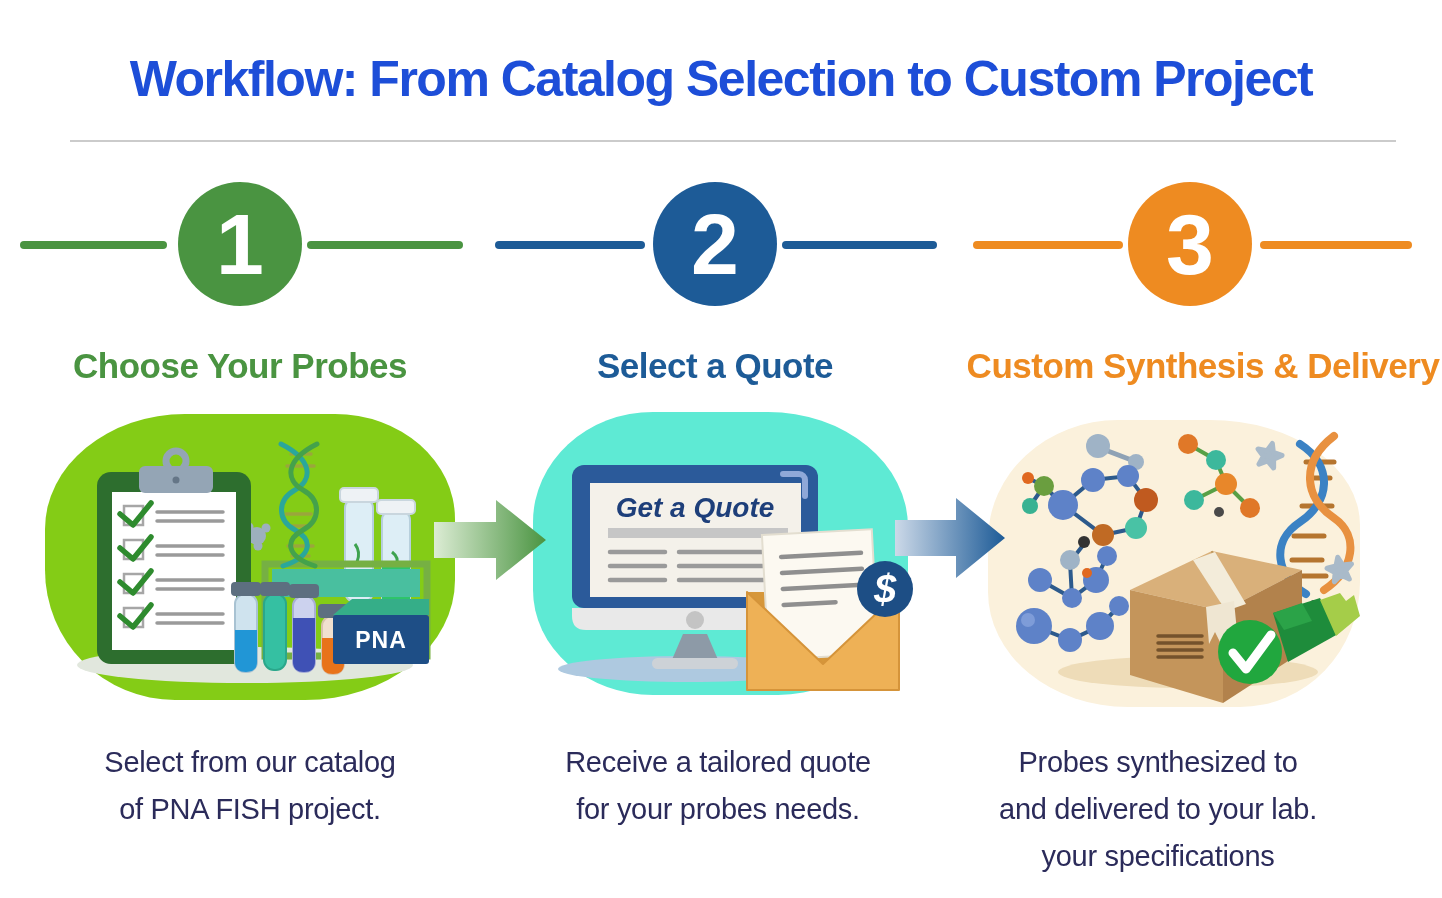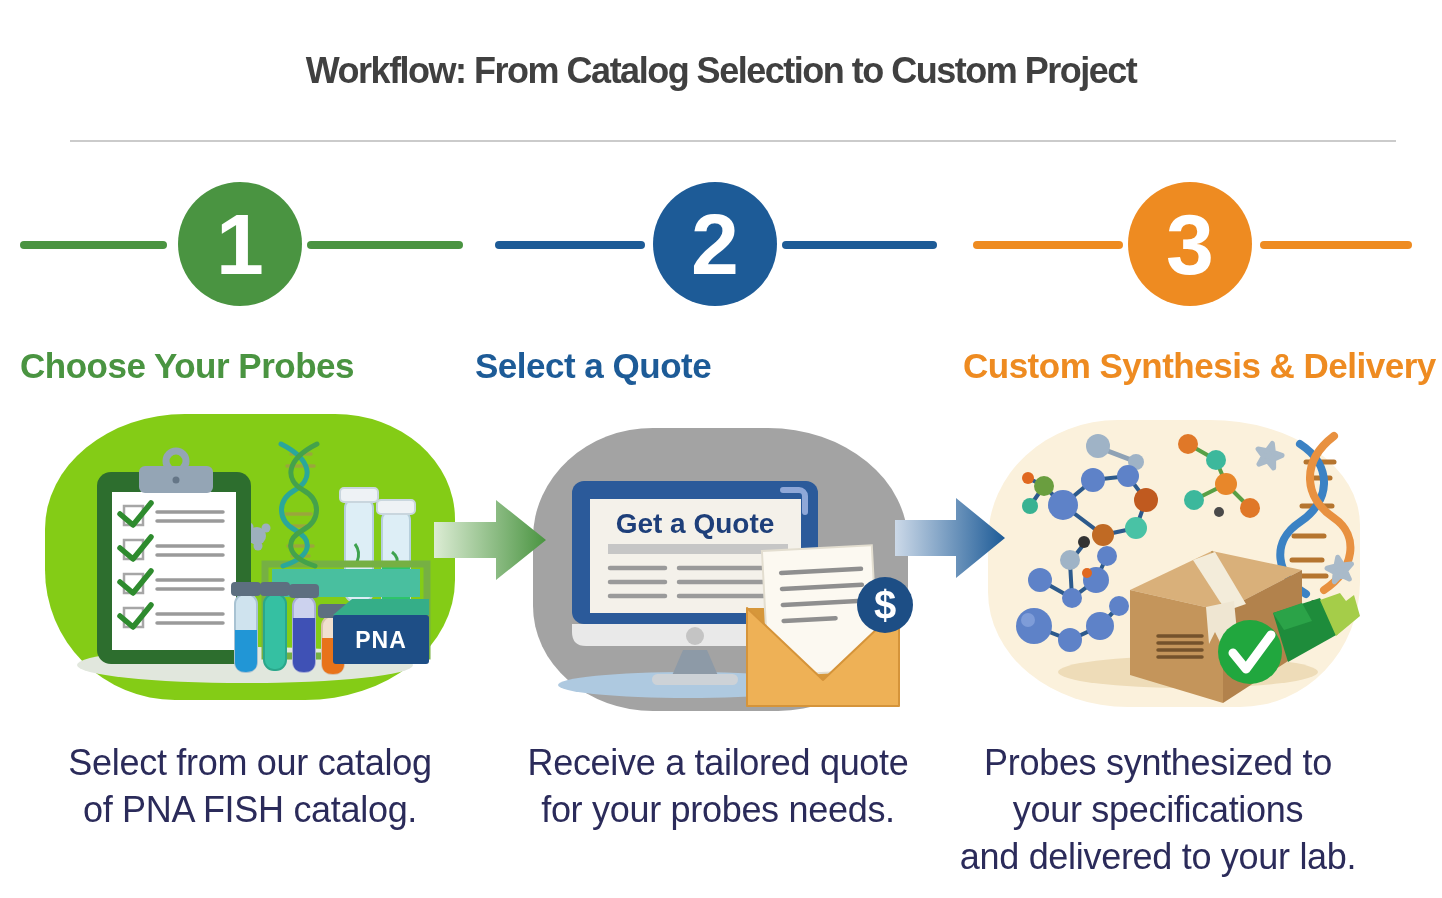--- a/index.html
+++ b/index.html
@@ -3,49 +3,49 @@
 <meta charset="utf-8">
 <style>
   * { margin:0; padding:0; box-sizing:border-box; }
   html,body { background:#ffffff; }
   .canvas {
     position:relative; width:1442px; height:898px; background:#ffffff;
     overflow:hidden; font-family:"Liberation Sans", sans-serif;
   }
   .title {
     position:absolute; top:50px; left:0; width:100%; text-align:center;
-    font-size:36px; font-weight:700; color:#404040; letter-spacing:-1.5px;
+    font-size:50px; font-weight:700; color:#1d4ed8; letter-spacing:-1.5px;
   }
   .divider { position:absolute; top:140px; left:70px; width:1326px; height:2px; background:#cbcbcb; }
 
   .connector { position:absolute; top:241px; height:8px; border-radius:4px; }
   .bg-green { background:#4a9441; } .bg-blue { background:#1d5b97; } .bg-orange { background:#ee8b21; }
   .t-green { color:#4a9441; } .t-blue { color:#1d5b97; } .t-orange { color:#ee8b21;margin-left:13px; }
 
   .circle {
     position:absolute; top:182px; width:124px; height:124px; border-radius:50%;
     display:flex; align-items:center; justify-content:center;
     color:#ffffff; font-size:86px; font-weight:700;
   }
   .heading {
-    position:absolute; top:346px; 
+    position:absolute; top:346px; text-align:center;
     font-size:35px; font-weight:700; letter-spacing:-0.5px;
   }
   .blob { position:absolute; }
   .blob svg { display:block; width:100%; height:100%; overflow:visible; }
   .blob1 { left:45px; top:414px; width:410px; height:286px; background:#84cc16;
            border-radius:140px 120px 150px 130px / 115px 105px 120px 130px; }
-  .blob2 { left:533px; top:428px; width:375px; height:283px; background:#a3a3a3;
-           border-radius:120px 140px 130px 120px / 110px 115px 125px 105px; }
+  .blob2 { left:533px; top:412px; width:375px; height:283px; background:#5eead4;
+           border-radius:120px 140px 130px 120px / 110px 115px 125px 105px;font-style:italic; }
   .blob3 { left:988px; top:420px; width:372px; height:287px; background:#fbf1dc;
            border-radius:130px 150px 120px 140px / 120px 105px 125px 115px; }
   .arrow { position:absolute; overflow:visible; }
   .desc {
     position:absolute; top:739px; text-align:center;
-    font-size:36px; line-height:47px; color:#2b2b5a; letter-spacing:-0.3px;
+    font-size:29px; line-height:47px; color:#2b2b5a; letter-spacing:-0.3px;
   }
 </style>
 </head>
 <body>
 
 <div class="canvas">
 
   <h1 class="title">Workflow: From Catalog Selection to Custom Project</h1>
   <div class="divider"></div>
 
@@ -303,25 +303,25 @@
       <linearGradient id="gradBlue" x1="0" y1="0" x2="1" y2="0">
         <stop offset="0" stop-color="#ccd9e8"></stop>
           <stop offset="1" stop-color="#1d5b97"></stop>
       </linearGradient>
     </defs>
     <polygon points="0,29 61,29 61,7 110,47 61,87 61,65 0,65" fill="url(#gradBlue)"></polygon>
   </svg>
 
   <div class="desc" style="left:30px;width:440px">
     <div>Select from our catalog</div>
-    <div>of PNA FISH catalog.</div>
+    <div>of PNA FISH project.</div>
   </div>
   <div class="desc" style="left:478px;width:480px">
     <div>Receive a tailored quote</div>
     <div>for your probes needs.</div>
   </div>
   <div class="desc" style="left:918px;width:480px">
     <div>Probes synthesized to</div>
+    <div>and delivered to your lab.</div>
     <div>your specifications</div>
-    <div>and delivered to your lab.</div>
   </div>
 
 </div>
 
 </body></html>

